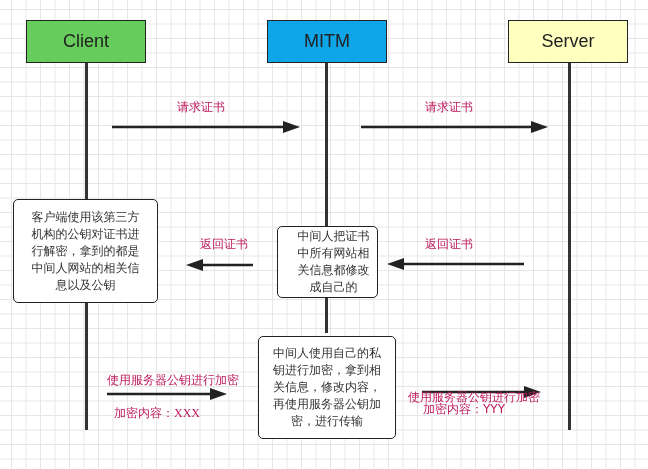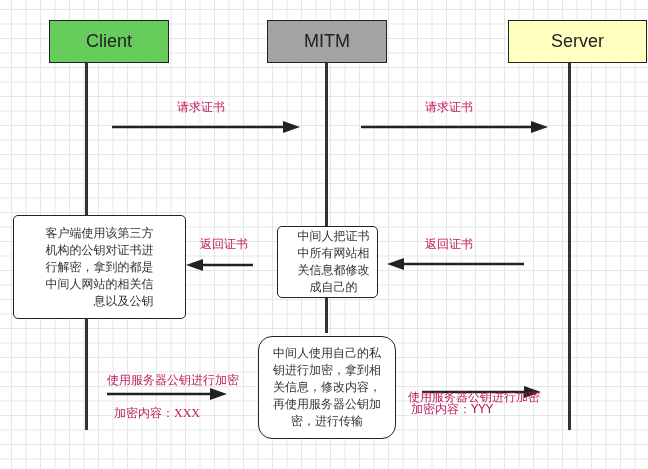--- a/index.html
+++ b/index.html
@@ -31,27 +31,27 @@
   .label { position: absolute; font-size: 12px; color: #be185d; white-space: nowrap; }
   svg.arrows { position: absolute; left: 0; top: 0; width: 648px; height: 469px; pointer-events: none; }
 </style>
 </head>
 <body>
 
 <div class="lifeline" style="left:85px; top:63px; height:367px;"></div>
 <div class="lifeline" style="left:325px; top:63px; height:270px;"></div>
 <div class="lifeline" style="left:568px; top:63px; height:367px;"></div>
 
-<div class="actor" style="left:26px; width:120px; background:#66cc5c;margin-left:23px;">
+<div class="actor" style="left:26px; width:120px; background:#66cc5c;">
   <span>Client</span>
 </div>
-<div class="actor" style="left:267px; width:120px; background:#a3a3a3;">
+<div class="actor" style="left:267px; width:120px; background:#0ea5e9;">
   <span>MITM</span>
 </div>
-<div class="actor" style="left:508px; width:139px; background:#ffffc0;">
+<div class="actor" style="left:508px; width:120px; background:#ffffc0;">
   <span>Server</span>
 </div>
 
 <svg class="arrows">
   <g fill="#222" stroke="#222">
     <line x1="112" y1="127" x2="290" y2="127" stroke-width="2.5"></line>
     <polygon points="300,127 283,121 283,133" stroke="none"></polygon>
 
     <line x1="361" y1="127" x2="538" y2="127" stroke-width="2.5"></line>
     <polygon points="548,127 531,121 531,133" stroke="none"></polygon>
@@ -70,34 +70,34 @@
   </g>
 </svg>
 
 <div class="label" style="left:177px; top:99px;">请求证书</div>
 <div class="label" style="left:425px; top:99px;">请求证书</div>
 <div class="label" style="left:425px; top:236px;">返回证书</div>
 <div class="label" style="left:200px; top:236px;">返回证书</div>
 <div class="label" style="left:107px; top:372px;">使用服务器公钥进行加密</div>
 <div class="label" style="left:114px; top:405px;font-family:Liberation Serif, serif;">加密内容：XXX</div>
 <div class="label" style="left:408px; top:389px;">使用服务器公钥进行加密</div>
-<div class="label" style="left:411px; top:401px;text-align:right;">加密内容：YYY</div>
+<div class="label" style="left:423px; top:401px;text-align:right;">加密内容：YYY</div>
 
-<div class="note" style="left:13px; top:215px; width:173px; height:104px;text-align:right;">
+<div class="note" style="left:13px; top:199px; width:145px; height:104px;">
   <span>客户端使用该第三方
 机构的公钥对证书进
 行解密，拿到的都是
 中间人网站的相关信
 息以及公钥</span>
 </div>
 <div class="note" style="left:277px; top:226px; width:101px; height:72px;padding-left:18px;">
   <span>中间人把证书
 中所有网站相
 关信息都修改
 成自己的</span>
 </div>
-<div class="note" style="left:258px; top:336px; width:138px; height:103px;border-radius:14px;">
+<div class="note" style="left:258px; top:336px; width:138px; height:103px;">
   <span>中间人使用自己的私
 钥进行加密，拿到相
 关信息，修改内容，
 再使用服务器公钥加
 密，进行传输</span>
 </div>
 
 </body></html>

